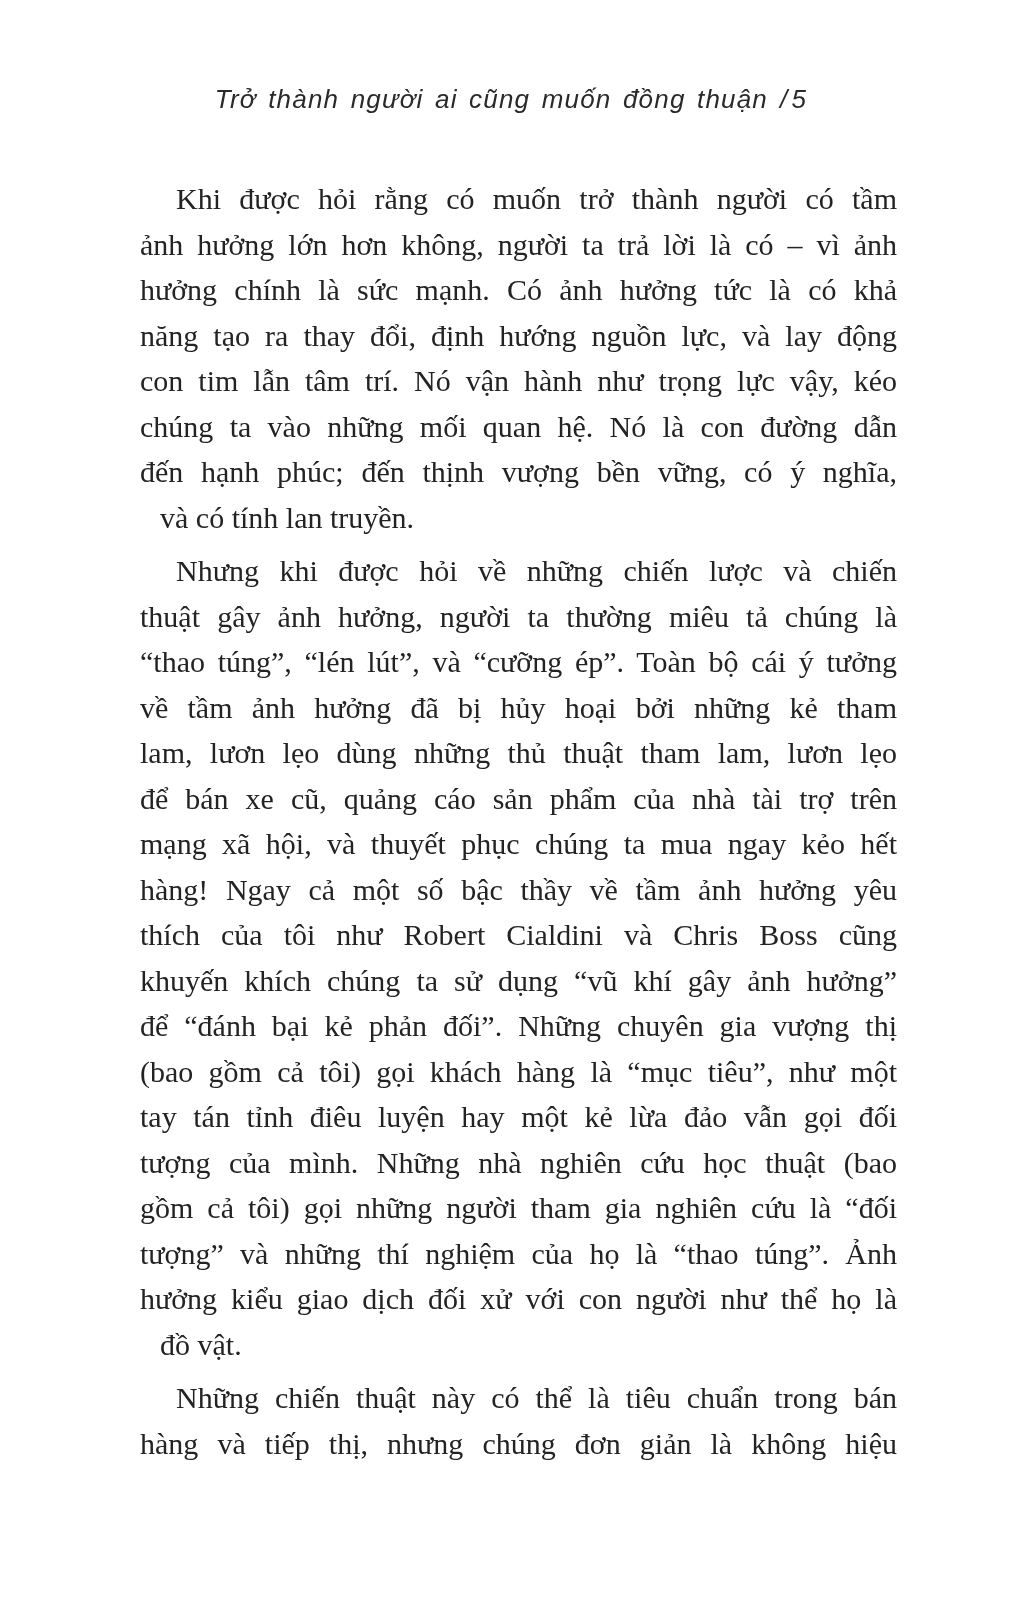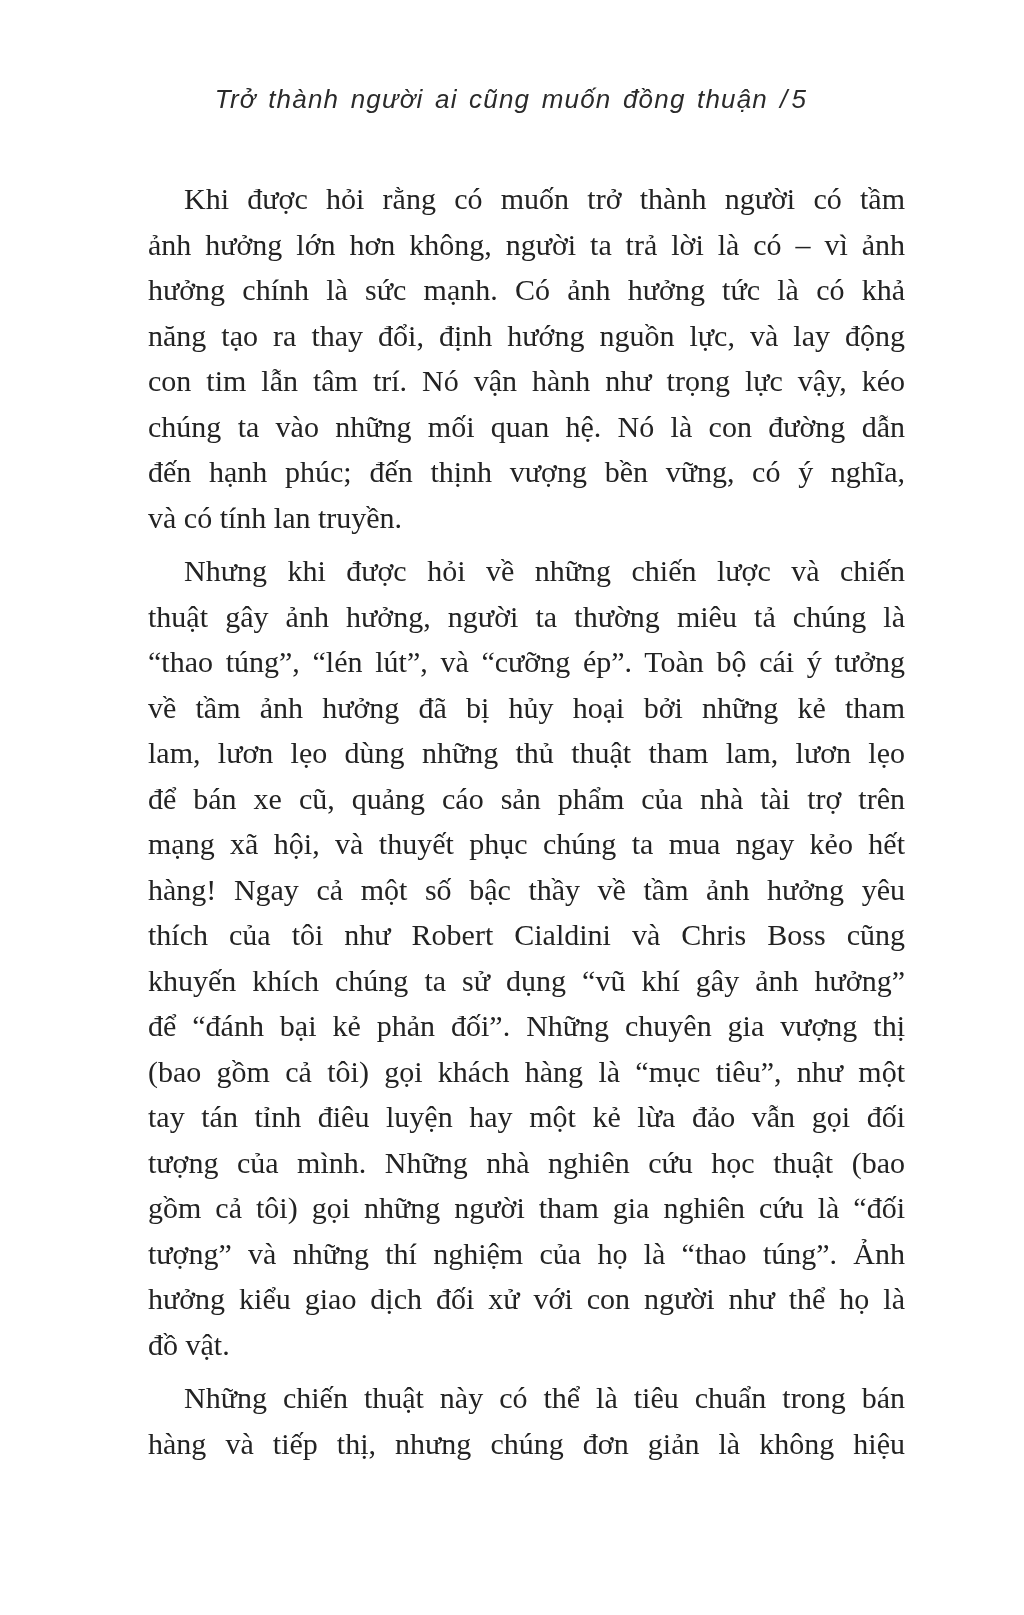--- a/index.html
+++ b/index.html
@@ -30,38 +30,39 @@
     color: #2a2a2a;
     white-space: nowrap;
   }
   .running-header .sep {
     margin-left: 12px;
     margin-right: 3px;
   }
   .page-body {
     position: absolute;
     top: 176px;
-    left: 148px;
+    left: 140px;
     width: 757px;
     font-size: 30px;
     line-height: 45.5px;
     color: #232323;
   }
   .para {
     margin: 0 0 8px 0;
   }
   .line {
     text-align: justify;
     text-align-last: justify;
   }
   .line.first {
     text-indent: 36px;
   }
   .line.last {
     text-align-last: left;
+    margin-left: 20px;
   }
 </style>
 </head>
 <body>
 
 <div class="page">
   <div class="running-header">
     <span>Trở thành người ai cũng muốn đồng thuận</span><span class="sep">/</span><span>5</span>
   </div>
   <div class="page-body">

